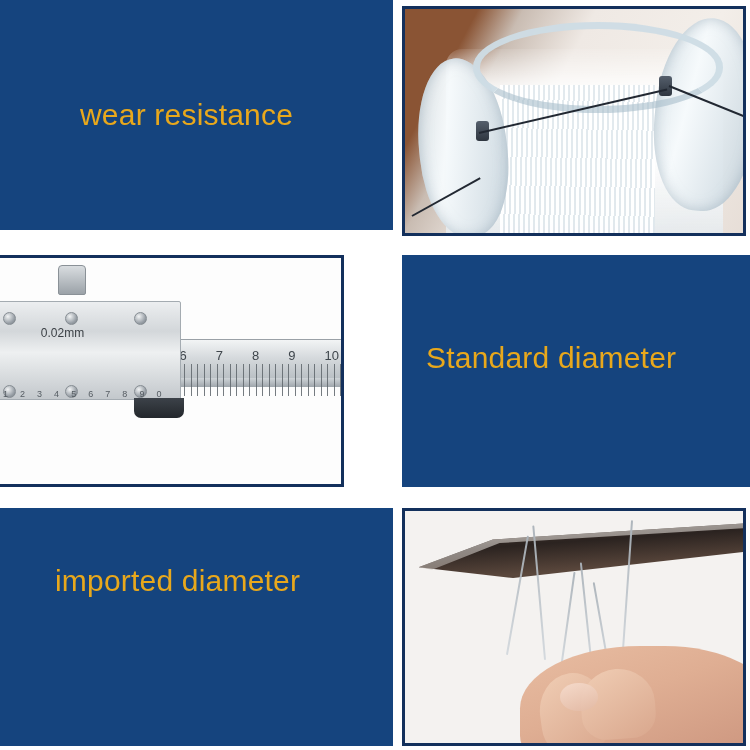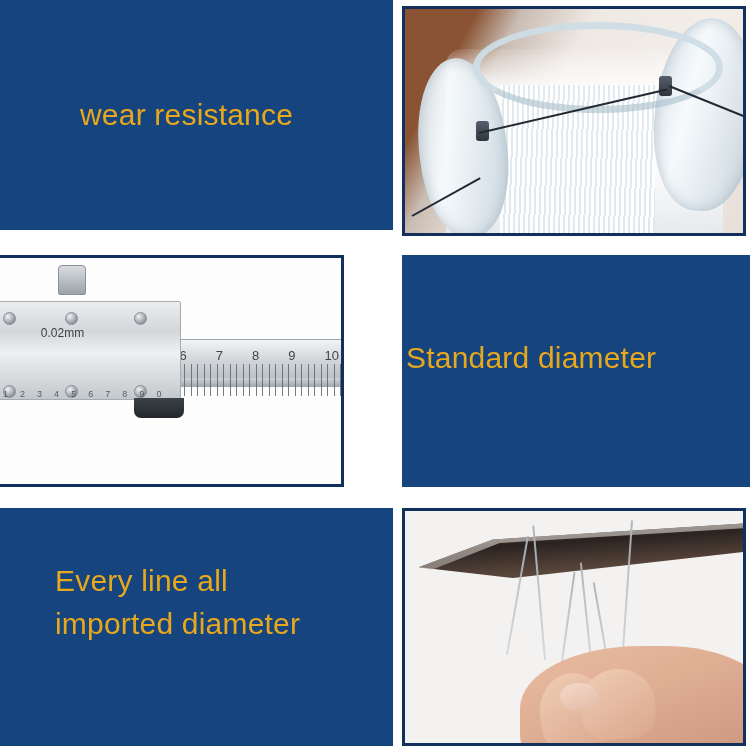--- a/index.html
+++ b/index.html
@@ -358,26 +358,25 @@
         <span>7</span>
         <span>8</span>
         <span>9</span>
         <span>0</span>
       </div>
 
       <div class="cal-foot"></div>
     </div>
   </div>
 
-  <div class="panel text-panel" style="left:402px; top:255px; width:348px; height:232px; padding-left:4px; justify-content:flex-start; padding-top:82px;">
+  <div class="panel text-panel" style="left:402px; top:255px; width:348px; height:232px; padding-left:24px; justify-content:flex-start; padding-top:82px;">
     <div class="caption">Standard diameter</div>
   </div>
 
   <div class="panel text-panel" style="left:0px; top:508px; width:393px; height:238px; padding-left:55px; justify-content:flex-start; padding-top:52px;">
-    <div class="caption">Every line all</div>
     <div class="caption">imported diameter</div>
   </div>
 
   <div class="panel photo-panel" style="left:402px; top:508px; width:344px; height:238px;">
     <div class="photo-inner">
       <div class="blade-bg"></div>
       <div class="blade"></div>
       <div class="blade-edge"></div>
 
       <div class="fish-line" style="left:30%; top:10%;  height:52%; transform:rotate(10deg);"></div>

